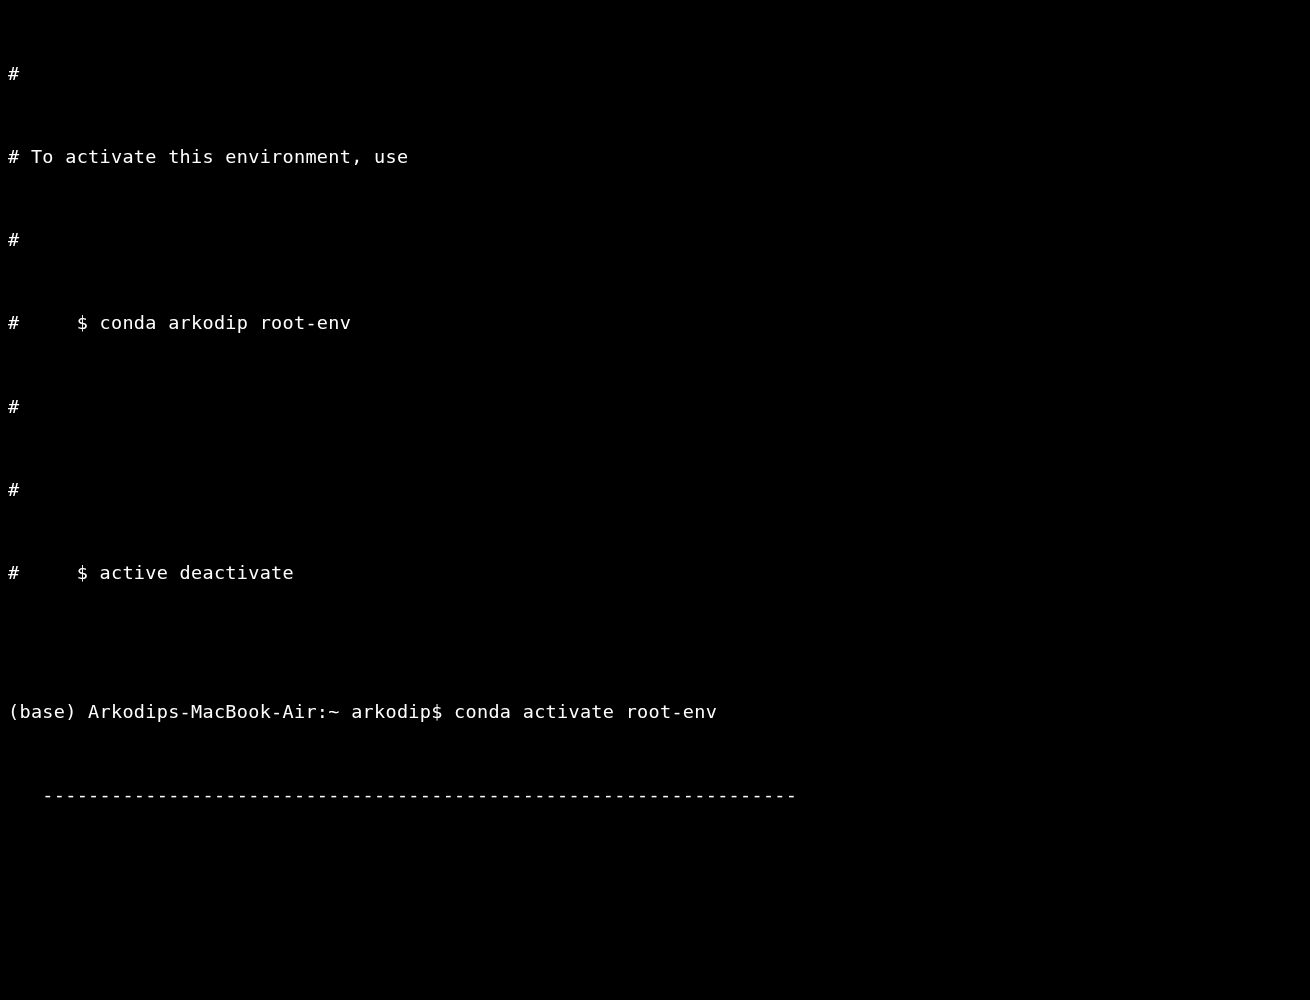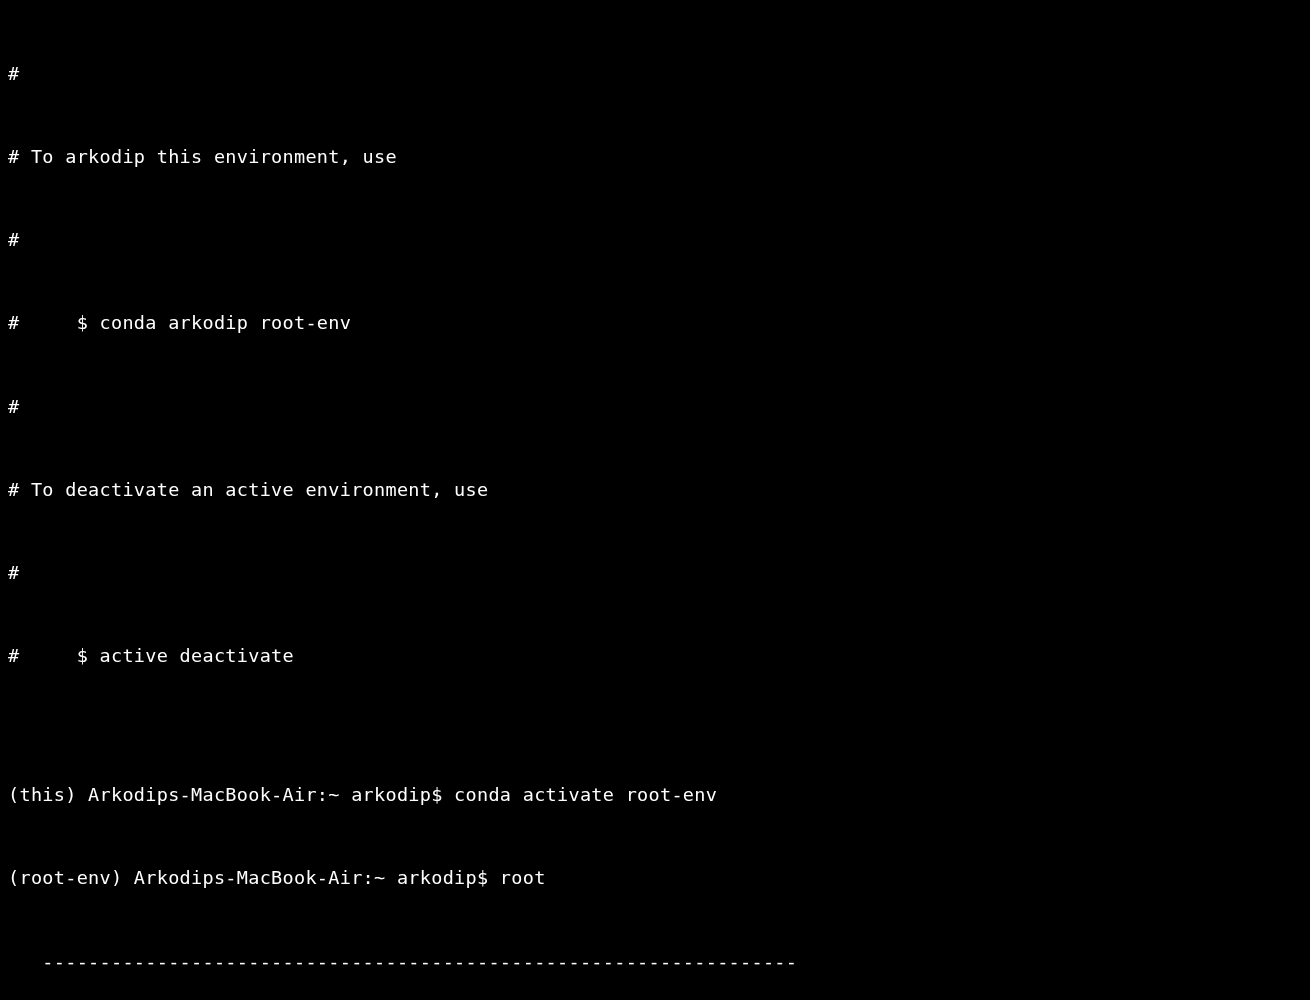--- a/index.html
+++ b/index.html
@@ -26,30 +26,28 @@
     }
     .line {
       white-space: pre;
     }
   </style>
 </head>
 <body>
 
 <div class="terminal">
   <div class="line">#</div>
-  <div class="line"># To arkodip this environment, use</div>
+  <div class="line"># To activate this environment, use</div>
   <div class="line">#</div>
   <div class="line">#     $ conda arkodip root-env</div>
   <div class="line">#</div>
-  <div class="line"># To deactivate an active environment, use</div>
   <div class="line">#</div>
   <div class="line">#     $ active deactivate</div>
   <div class="line"></div>
-  <div class="line">(this) Arkodips-MacBook-Air:~ arkodip$ conda activate root-env</div>
-  <div class="line">(root-env) Arkodips-MacBook-Air:~ arkodip$ root</div>
+  <div class="line">(base) Arkodips-MacBook-Air:~ arkodip$ conda activate root-env</div>
   <div class="line">   ------------------------------------------------------------------</div>
   
   
   
   
   
   
   
   <div class="line"></div>
   

